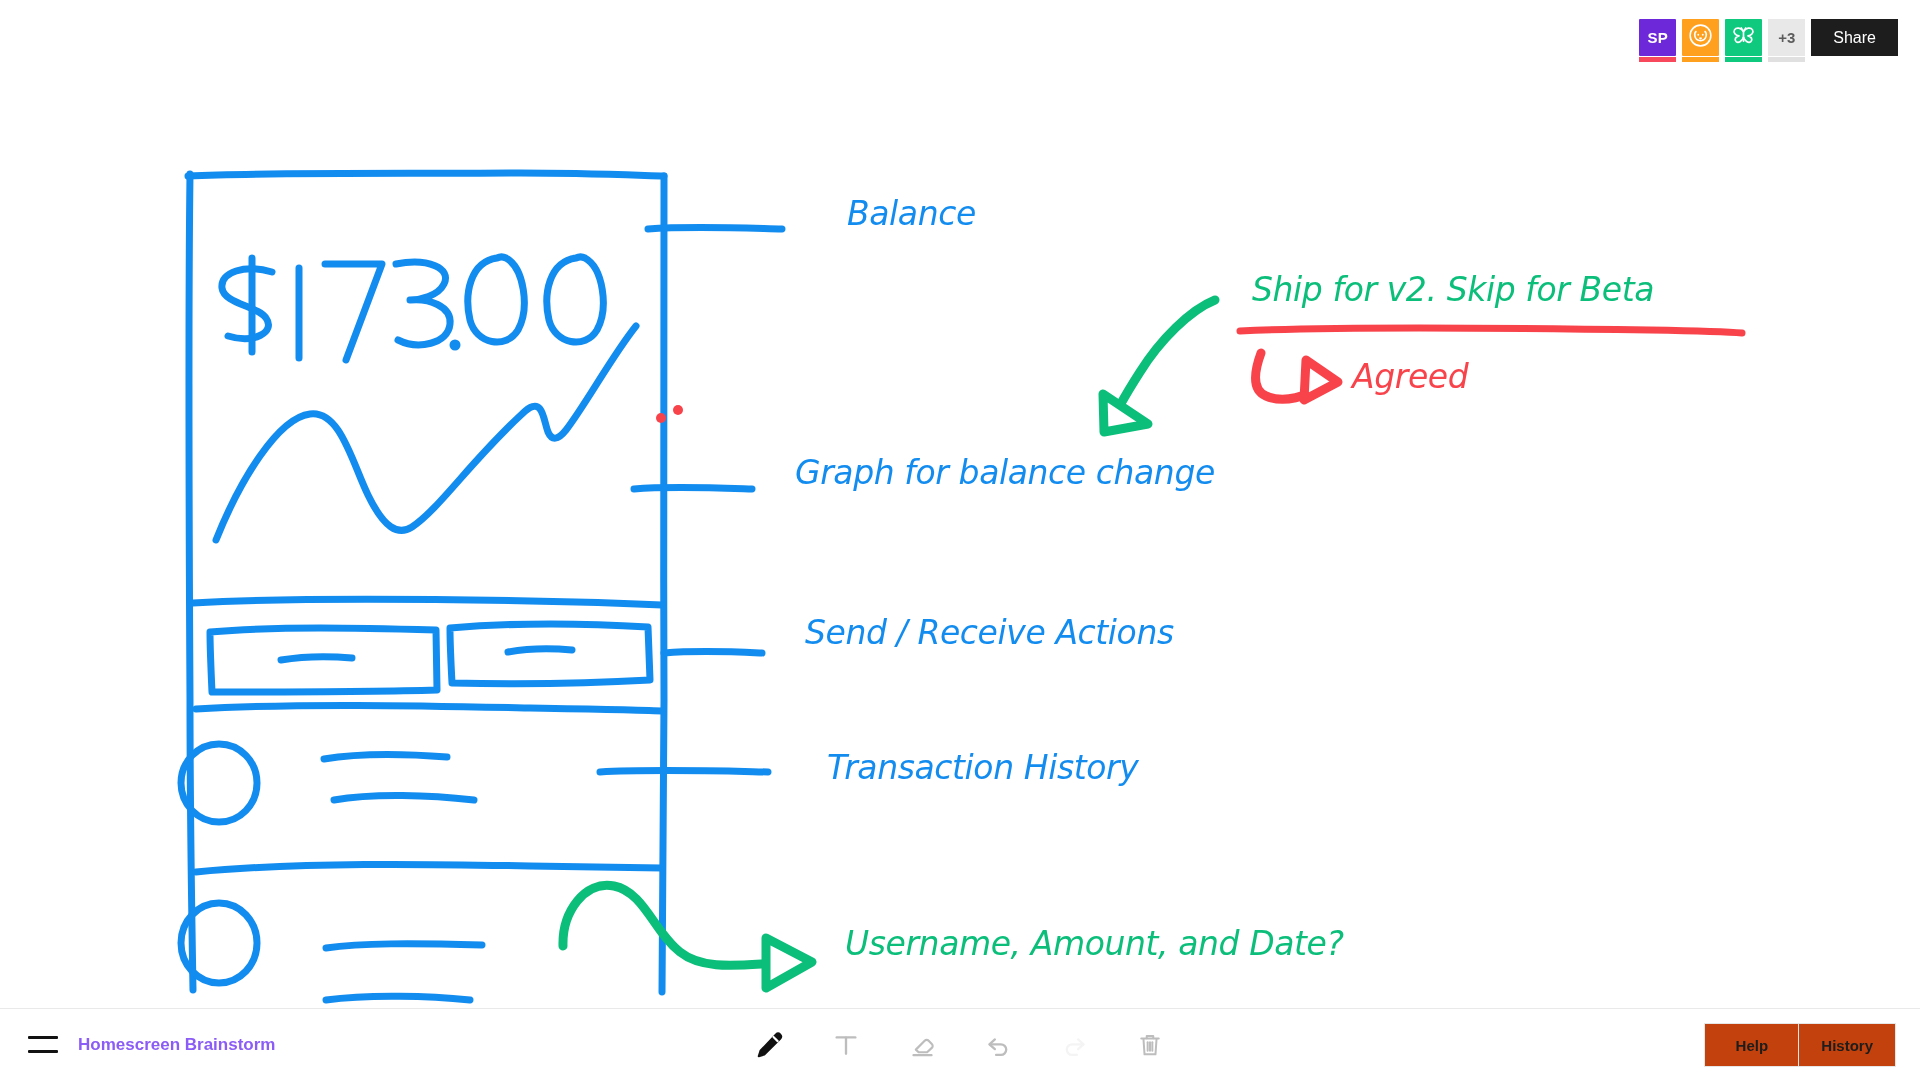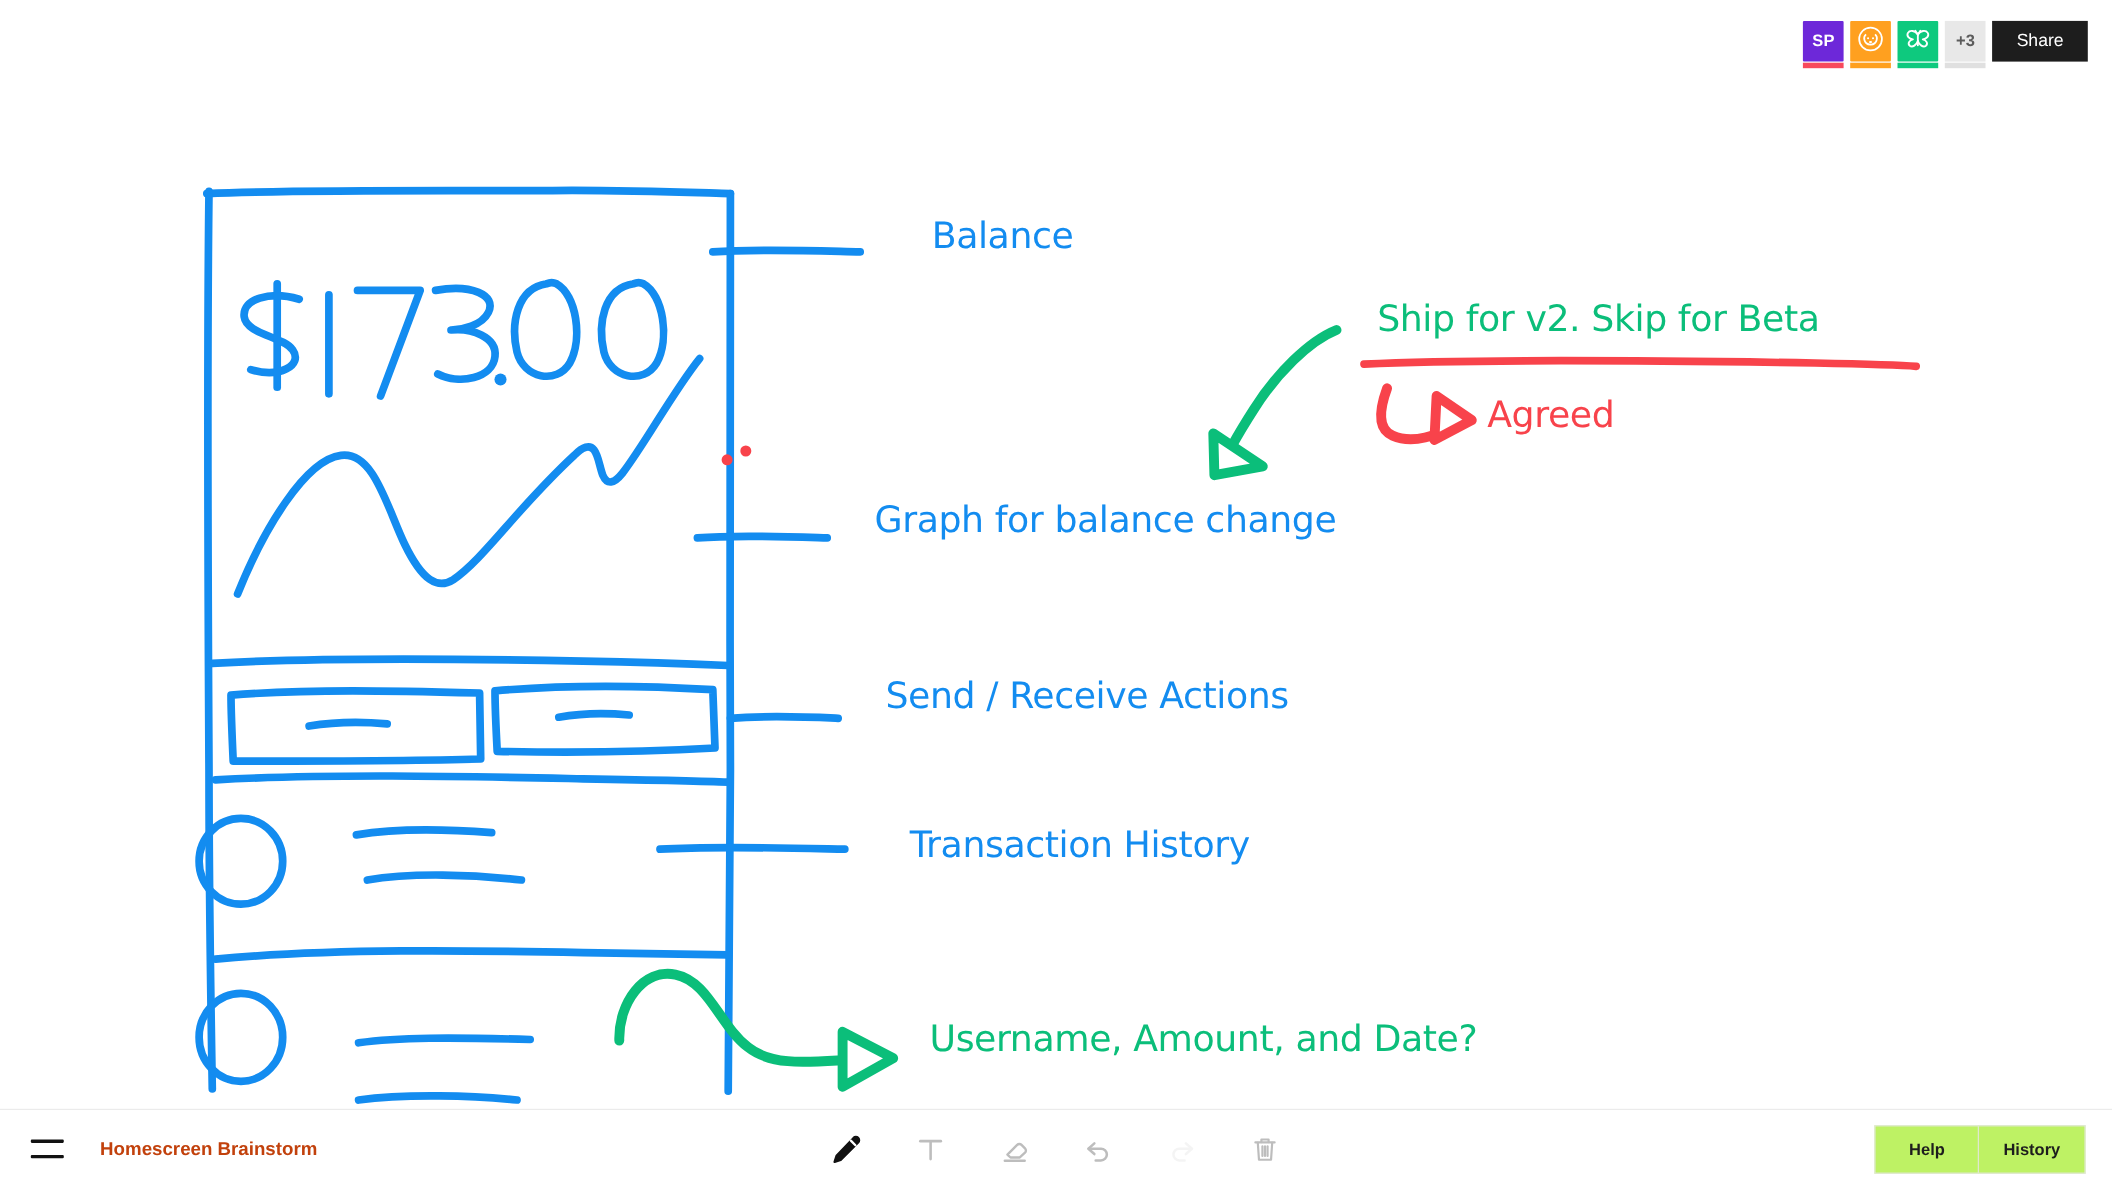--- a/index.html
+++ b/index.html
@@ -7,21 +7,21 @@
     width: 1920px; height: 1081px;
     background: #ffffff;
     font-family: "Liberation Sans", sans-serif;
     overflow: hidden;
   }
   #app { position: relative; width: 1920px; height: 1081px; background:#fff; }
 
   
   #canvas-layer {
     position: absolute; left: 0; top: 0;
-    width: 1920px; height: 913px;
+    width: 1920px; height: 913px; font-style: italic;
   }
   #canvas-layer svg { display: block; width: 1920px; height: 1081px; }
 
   
   .anno {
     font-family: "DejaVu Sans", sans-serif;
     font-weight: 500;
     letter-spacing: -0.4px;
   }
 
@@ -68,36 +68,36 @@
     width: 1920px; height: 73px;
     background: #fff;
     border-top: 1px solid #e9e9e9;
     display: flex; align-items: center;
     z-index: 20;
   }
   #bb-left { display:flex; align-items:center; gap:20px; padding-left: 28px; }
   #hamburger { width: 30px; height: 18px; display:flex; flex-direction:column; justify-content:space-between; cursor:pointer; }
   #hamburger span { display:block; height:3px; background:#121212; border-radius:1px; }
   #hamburger span:nth-child(2){ margin-bottom:1px; }
-  #doc-title { font-size: 17px; font-weight: bold; color: #c2410c; margin-left: 13px; }
+  #doc-title { font-size: 17px; font-weight: bold; color: #8b5cf6; }
 
   #bb-tools {
     position: absolute; left: 50%; transform: translateX(-50%);
     display: flex; align-items: center; gap: 30px;
   }
   .tool {
     width: 46px; height: 46px;
     display:flex; align-items:center; justify-content:center;
     cursor: pointer;
   }
 
   #bb-right { position:absolute; right: 24px; display:flex; align-items:center; }
   .bb-btn {
     height: 44px; min-width: 95px; padding: 0 22px;
-    border: 1px solid #e6e6e6; background: #bef264;
+    border: 1px solid #e6e6e6; background: #c2410c;
     font-size: 15px; font-weight: bold; color: #1d1d1d;
     display:flex; align-items:center; justify-content:center;
     cursor: pointer; font-family:"Liberation Sans", sans-serif;
   }
   .bb-btn + .bb-btn { border-left: none; }
 </style>
 </head>
 <body>
 
 <div id="app">

